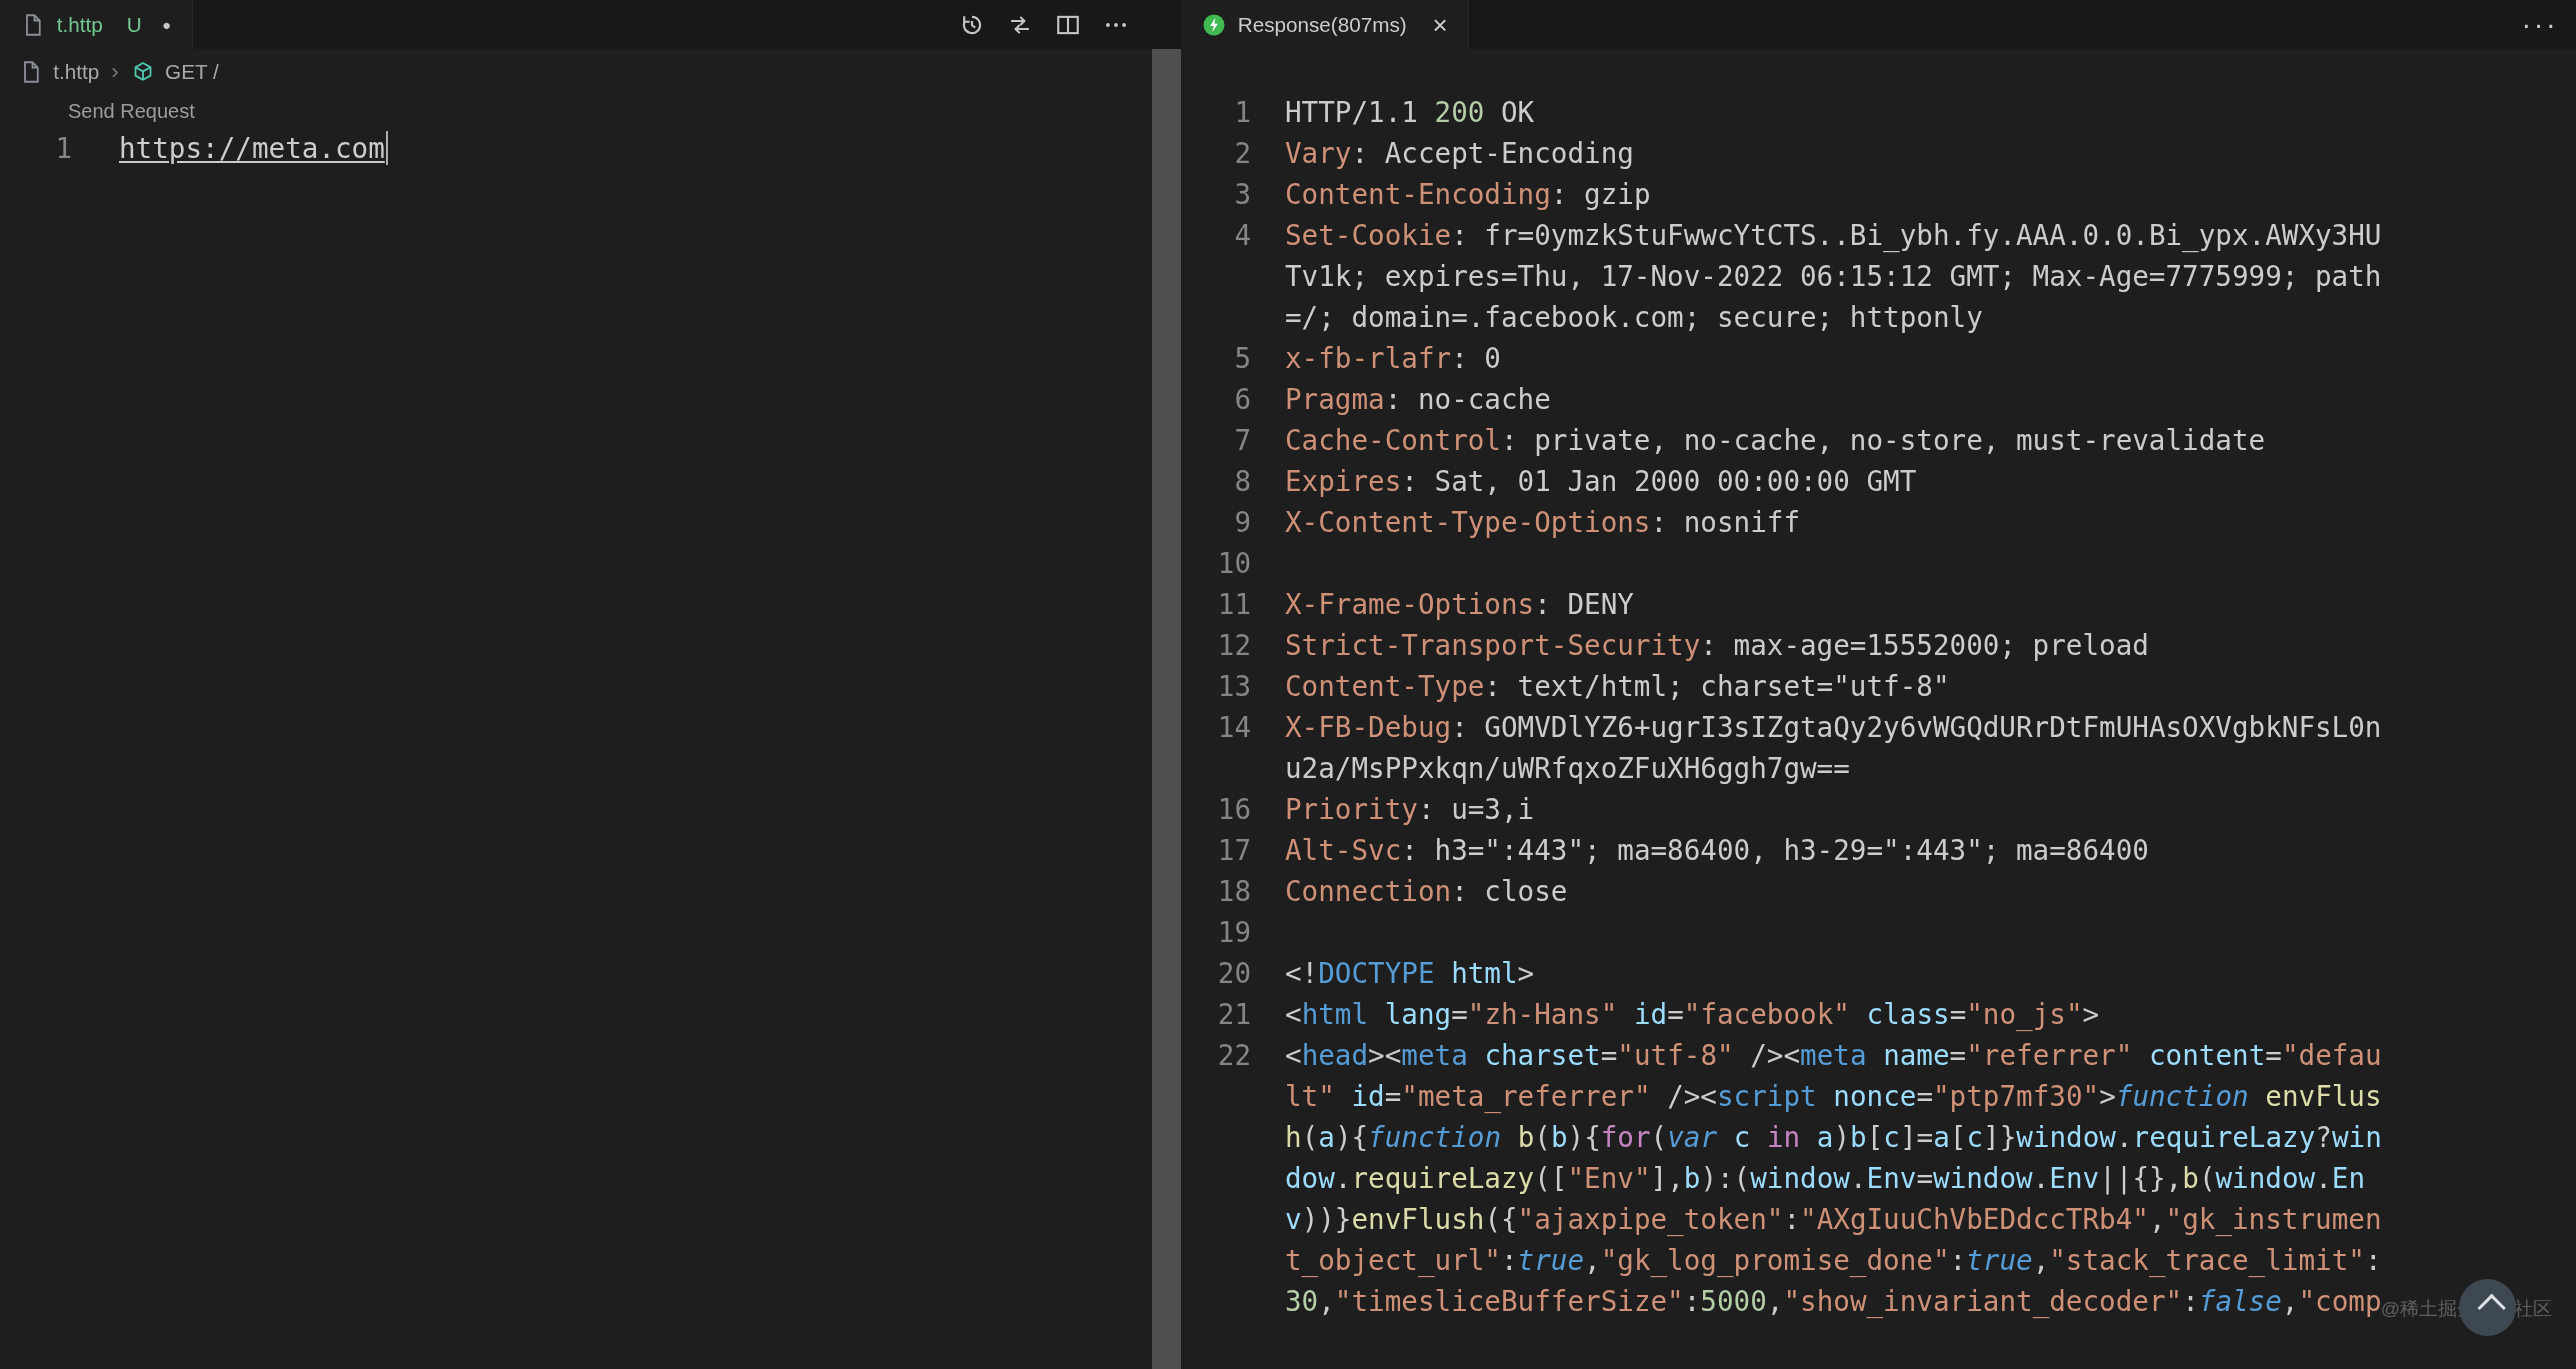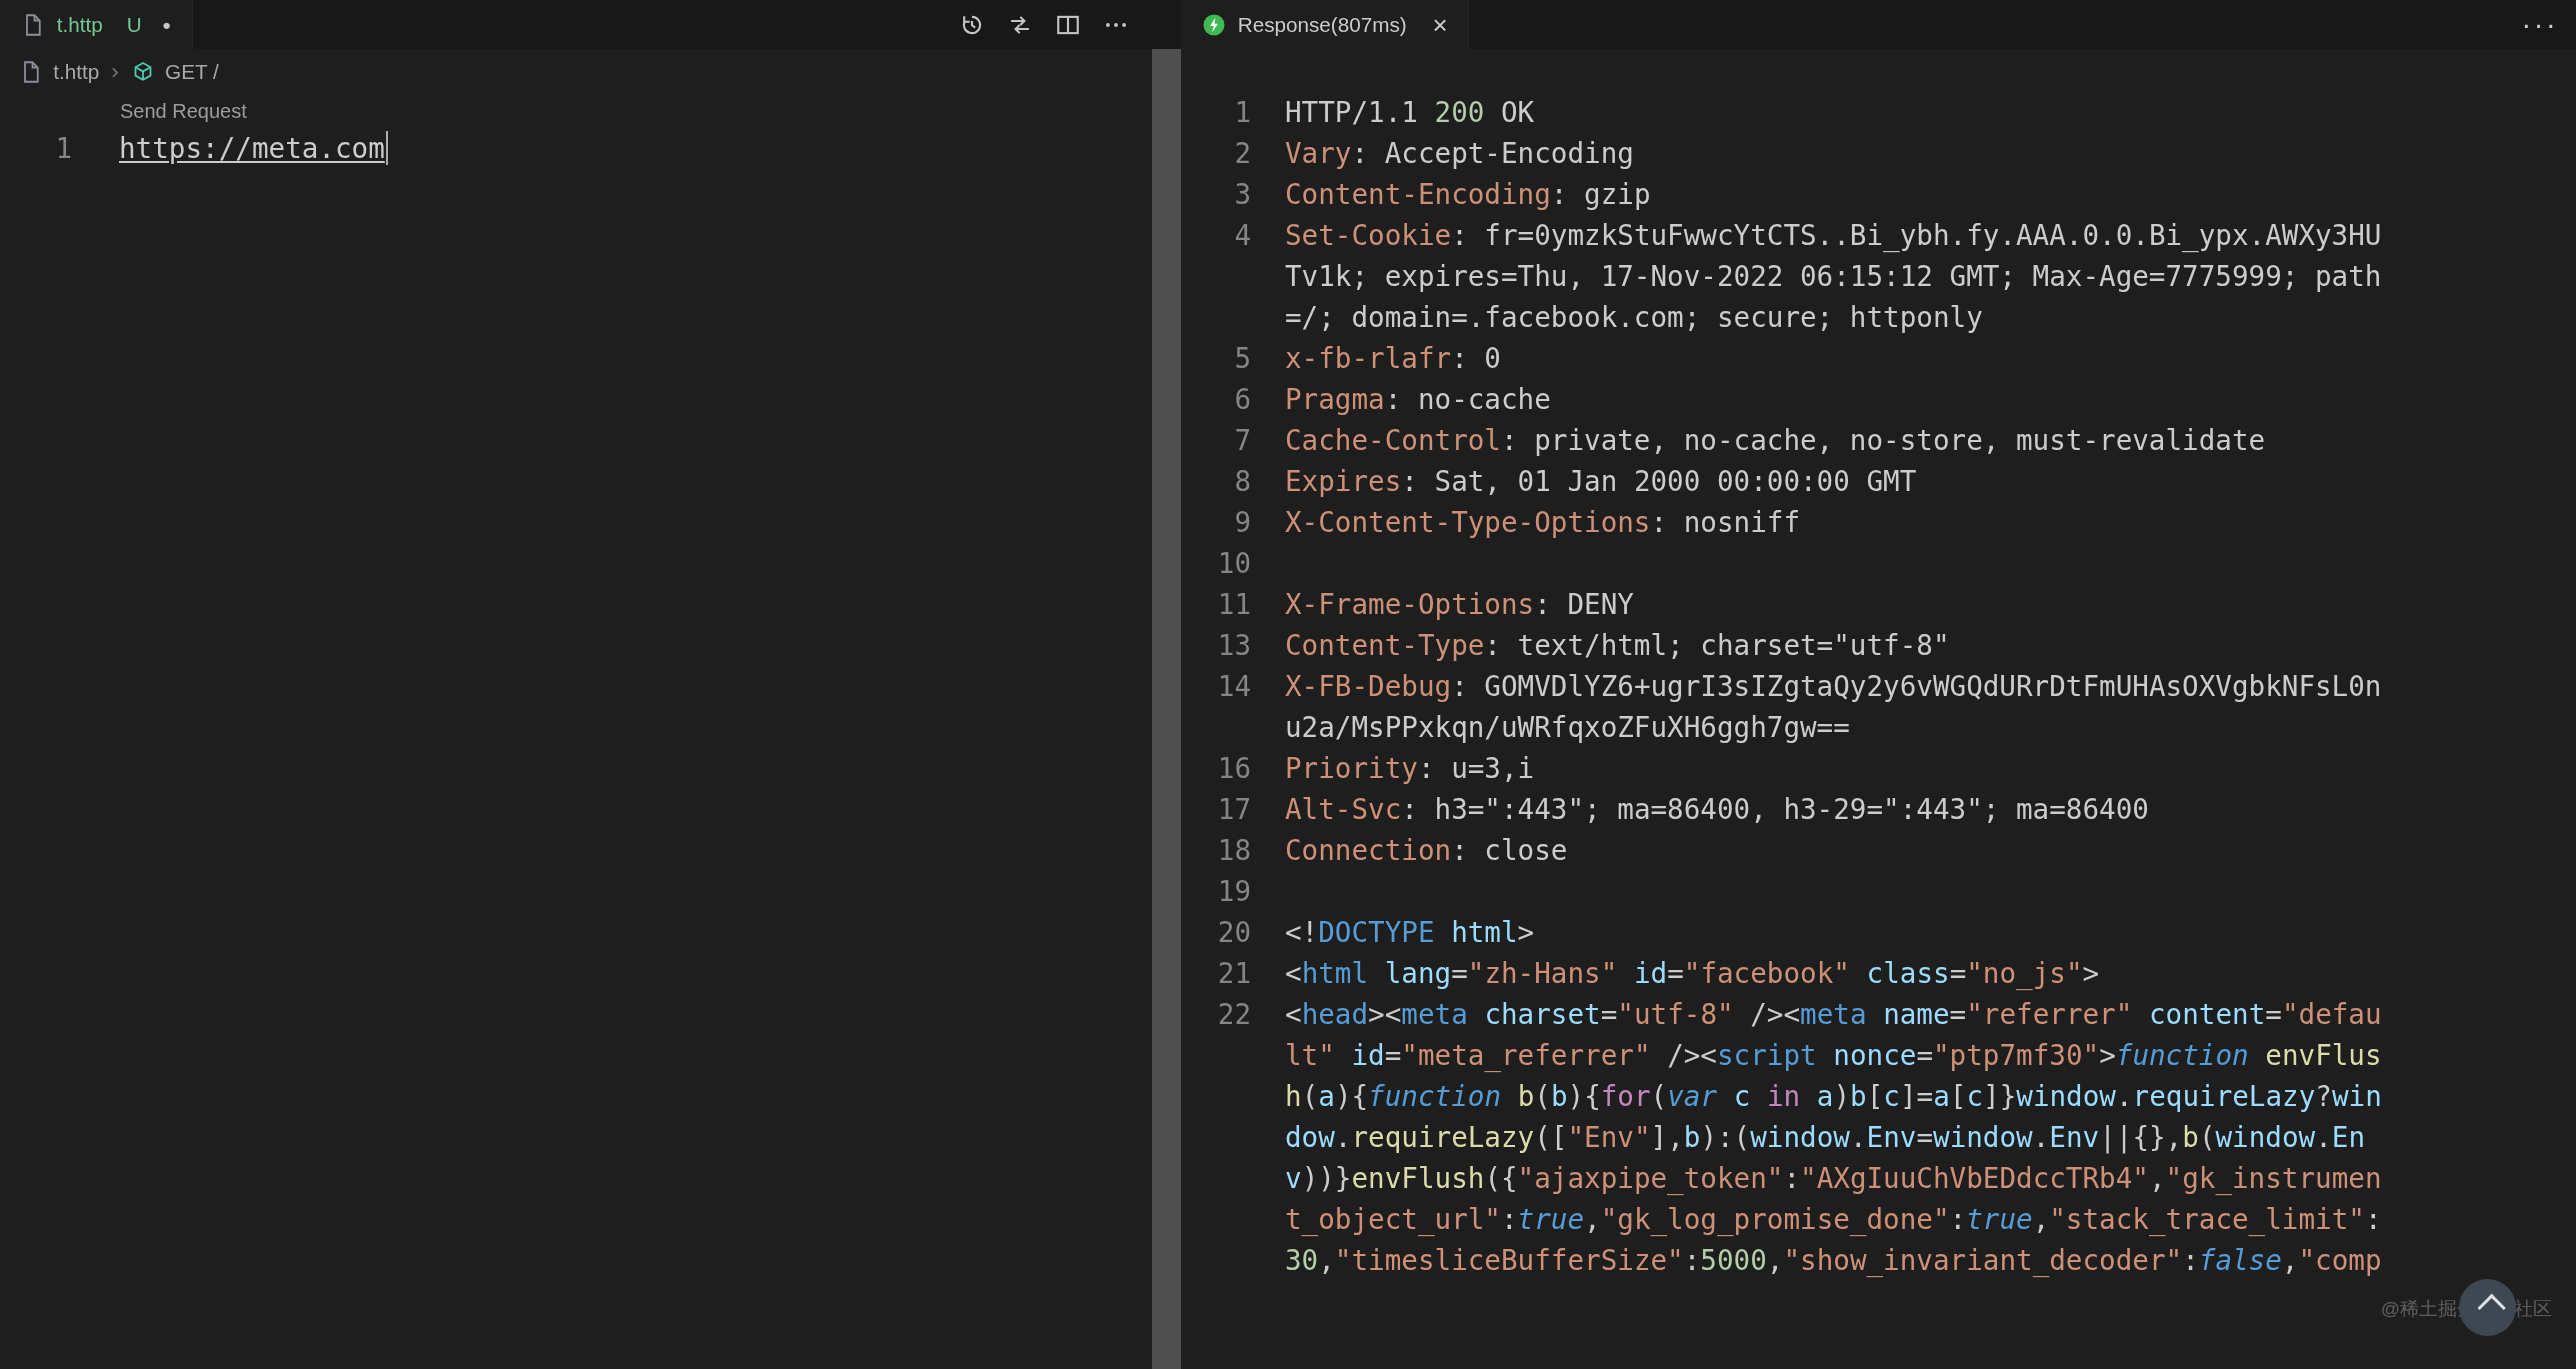--- a/index.html
+++ b/index.html
@@ -26,21 +26,21 @@
   
   .breadcrumb{height:46px;display:flex;align-items:center;gap:10.3px;padding-left:19px;
     font-size:20.7px;color:var(--breadcrumb,#a9a9a9);flex:none;}
   .crumb-sep{color:#7a7a7a;font-size:22.4px;margin:0 1.7px;}
   .icon-16{display:inline-flex;width:24px;height:24px;align-items:center;justify-content:center;flex:none;}
   .icon-16 svg{width:24px;height:24px;}
 
   
   .editor-surface{flex:1;font-family:"DejaVu Sans Mono","Liberation Mono",monospace;
     font-size:27.6px;line-height:41px;color:var(--text,#ccc);}
-  .codelens-row{height:33px;display:flex;align-items:center;padding-left:120px;}
+  .codelens-row{height:33px;display:flex;align-items:center;padding-left:68px;}
   .codelens{font-family:"Liberation Sans",sans-serif;font-size:20px;color:var(--codelens,#9d9d9d);cursor:pointer;}
   .code-row{display:flex;align-items:flex-start;min-height:41px;}
   .gutter{width:72px;min-width:72px;text-align:right;margin-right:47px;color:var(--linenum,#858585);}
   .url{color:var(--text,#ccc);text-decoration:underline;text-underline-offset:3.4px;}
   .caret{display:inline-block;width:2.6px;height:34px;background:var(--cursor,#aeafad);vertical-align:-6.9px;margin-left:0.9px;}
 
   
   .sash{width:29px;background:var(--chrome,#181818);position:relative;flex:none;}
   .sash-bar{position:absolute;left:0;right:0;top:49px;bottom:0;background:var(--divider,#4f4f4f);}
 
@@ -207,20 +207,24 @@
             <span class="rcontent"><span class="tk-hdr">X-Content-Type-Options</span><span class="tk-p">: nosniff</span></span>
           </div>
           <div class="rline">
             <span class="rnum">10</span>
           </div>
           <div class="rline">
             <span class="rnum">11</span>
             <span class="rcontent"><span class="tk-hdr">X-Frame-Options</span><span class="tk-p">: DENY</span></span>
           </div>
           <div class="rline">
+            <span class="rnum">12</span>
+            <span class="rcontent"><span class="tk-hdr">Strict-Transport-Security</span><span class="tk-p">: max-age=15552000; preload</span></span>
+          </div>
+          <div class="rline">
             <span class="rnum">13</span>
             <span class="rcontent"><span class="tk-hdr">Content-Type</span><span class="tk-p">: text/html; charset="utf-8"</span></span>
           </div>
           <div class="rline">
             <span class="rnum">14</span>
             <span class="rcontent"><span class="tk-hdr">X-FB-Debug</span><span class="tk-p">: GOMVDlYZ6+ugrI3sIZgtaQy2y6vWGQdURrDtFmUHAsOXVgbkNFsL0nu2a/MsPPxkqn/uWRfqxoZFuXH6ggh7gw==</span></span>
           </div>
           <div class="rline">
             <span class="rnum">16</span>
             <span class="rcontent"><span class="tk-hdr">Priority</span><span class="tk-p">: u=3,i</span></span>

